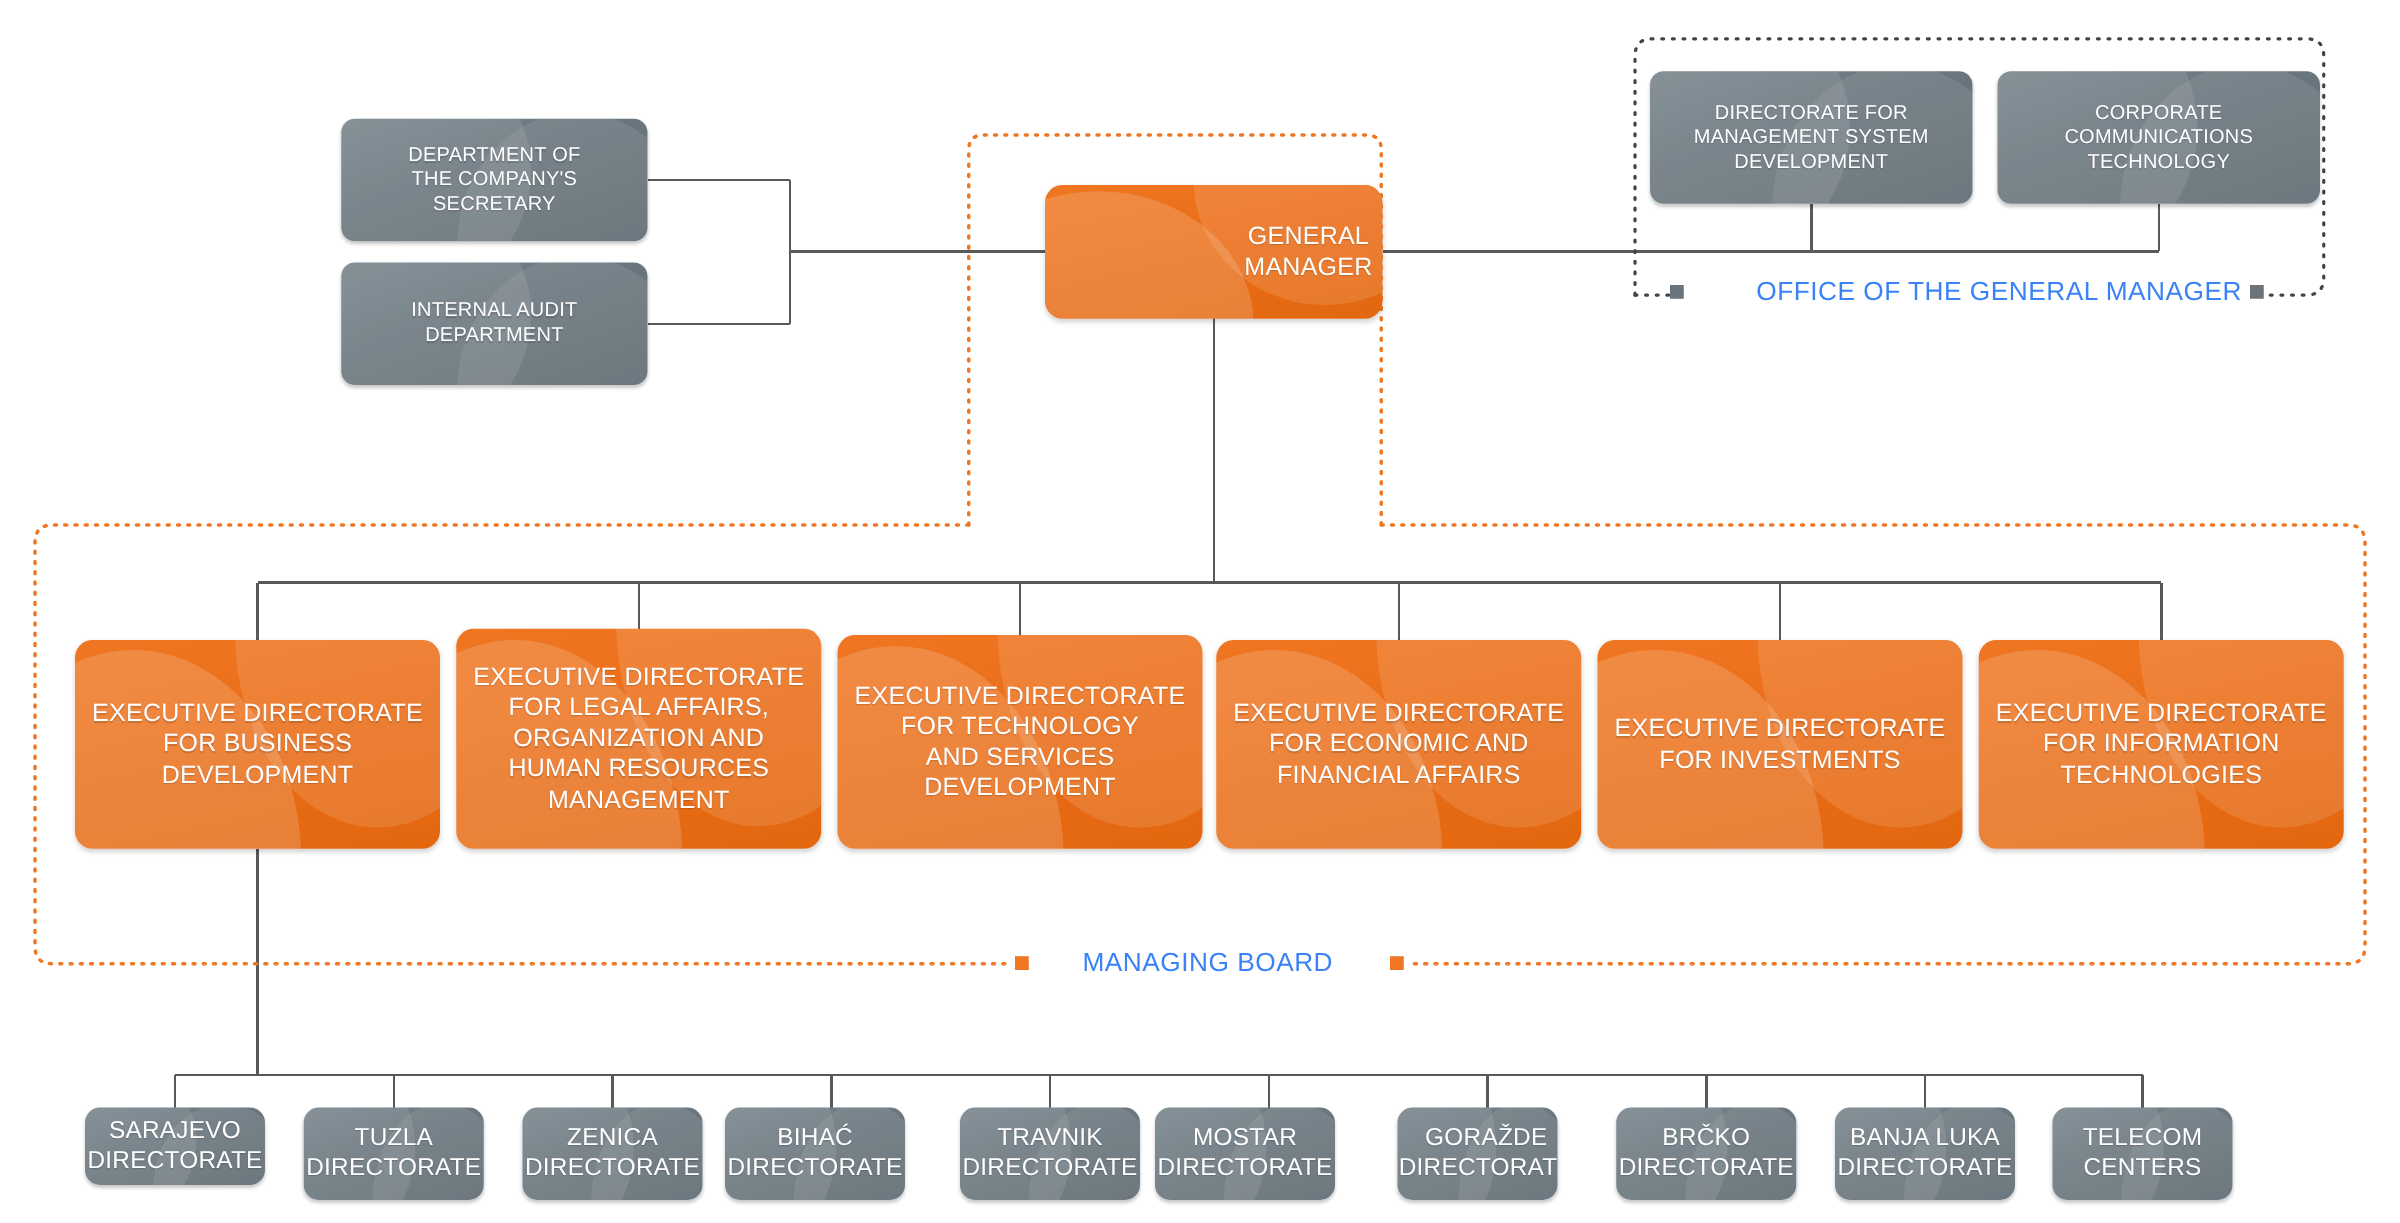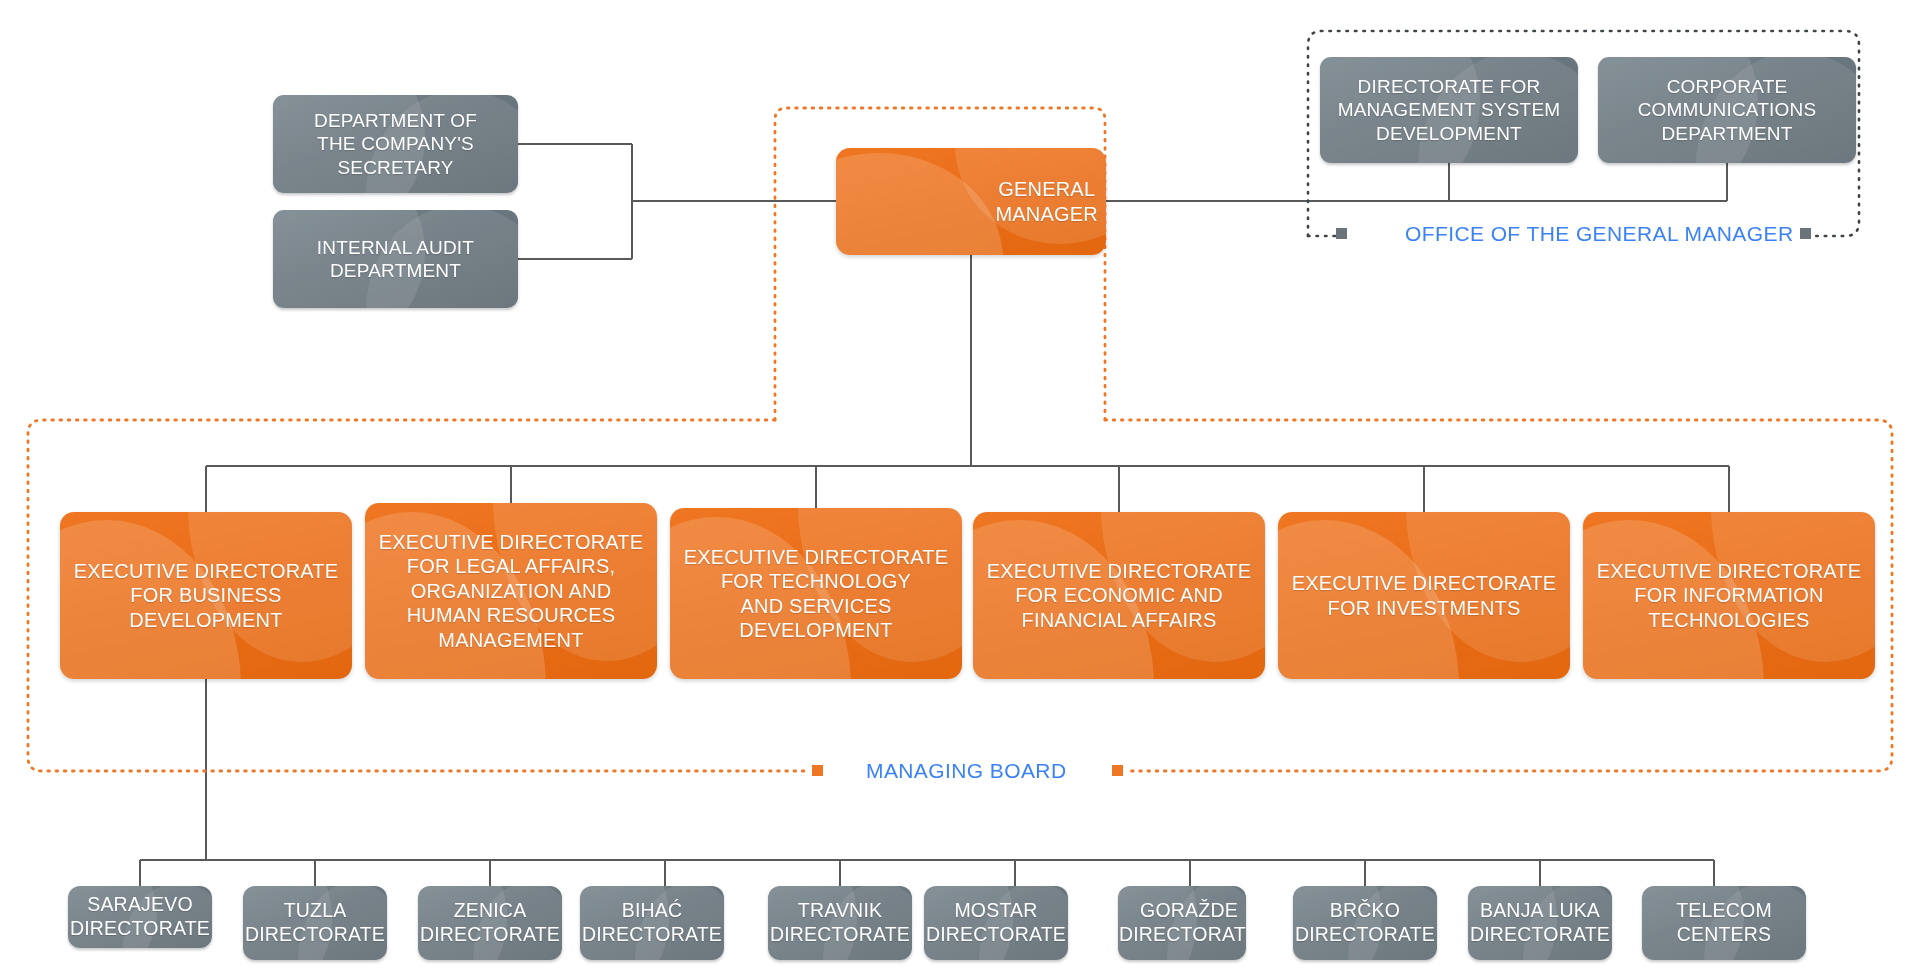--- a/index.html
+++ b/index.html
@@ -98,21 +98,21 @@
     z-index: 2;
     right: -22%;
     top: -95%;
     width: 78%;
     height: 185%;
     border-radius: 50%;
     background: rgba(255,255,255,0.12);
   }
 
   
-  .node.small   { font-size: 19px; border-radius: 11px; }
+  .node.small   { font-size: 16px; border-radius: 11px; }
   .node.medium  { font-size: 19.5px; border-radius: 12px; }
   .node.large   { font-size: 20px; border-radius: 14px; }
   .node.gm      { font-size: 20px; border-radius: 14px; justify-content: flex-end; }
 
   
   .frame-label {
     position: absolute;
     color: #3b82f6;
     font-size: 21px;
     letter-spacing: 0.4px;
@@ -202,21 +202,21 @@
 
   <div class="node gray small" style="left:1320px; top:57px; width:258px; height:106px;">
     <span class="label">DIRECTORATE FOR
 MANAGEMENT SYSTEM
 DEVELOPMENT</span>
   </div>
 
   <div class="node gray small" style="left:1598px; top:57px; width:258px; height:106px;">
     <span class="label">CORPORATE
 COMMUNICATIONS
-DEPARTMENT</span>
+TECHNOLOGY</span>
   </div>
 
   <div class="tick gray" style="left:1336px; top:228px;"></div>
   <div class="tick gray" style="left:1800px; top:228px;"></div>
   <div class="frame-label" style="left:1405px; top:222px;">OFFICE OF THE GENERAL MANAGER</div>
 
   <div class="node orange large" style="left:60px; top:512px; width:292px; height:167px;">
     <span class="label">EXECUTIVE DIRECTORATE
 FOR BUSINESS
 DEVELOPMENT</span>
@@ -287,18 +287,18 @@
 DIRECTORATE</span>
   </div>
   <div class="node gray medium" style="left:1293px; top:886px; width:144px; height:74px;">
     <span class="label">BRČKO
 DIRECTORATE</span>
   </div>
   <div class="node gray medium" style="left:1468px; top:886px; width:144px; height:74px;">
     <span class="label">BANJA LUKA
 DIRECTORATE</span>
   </div>
-  <div class="node gray medium" style="left:1642px; top:886px; width:164px; height:74px;">
+  <div class="node gray medium" style="left:1642px; top:886px; width:144px; height:74px;">
     <span class="label">TELECOM
 CENTERS</span>
   </div>
 
 </div>
 
 </body></html>

